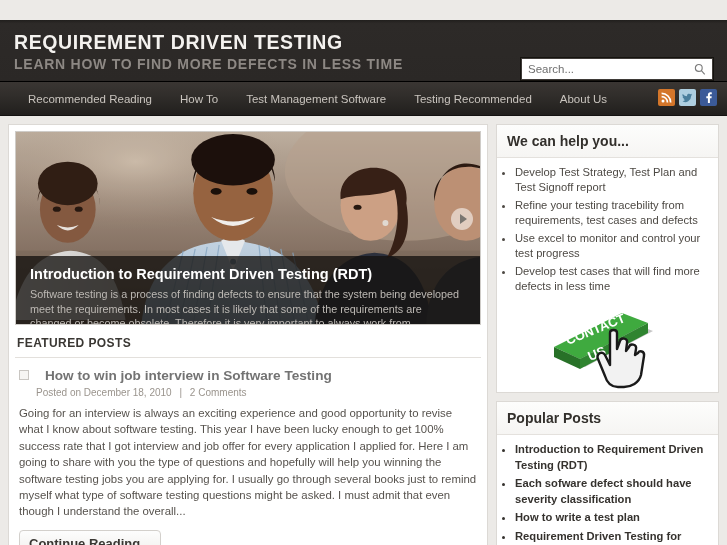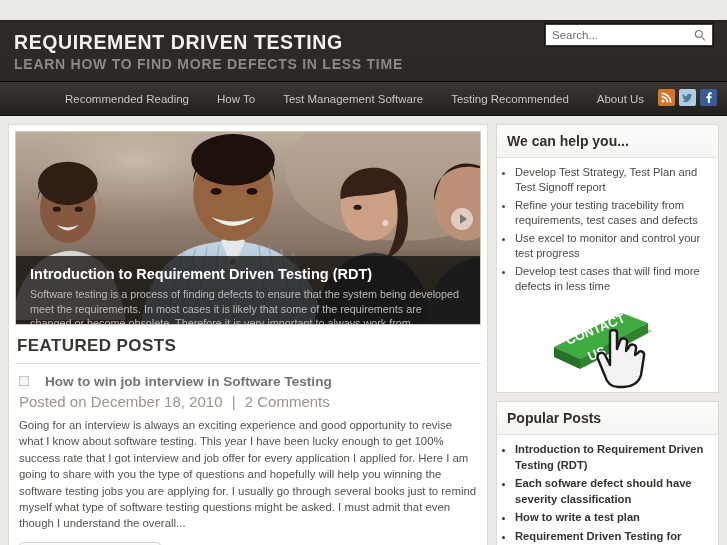--- a/index.html
+++ b/index.html
@@ -32,22 +32,22 @@
   }
   .brand-tagline{
     font-size:14px;
     font-weight:bold;
     letter-spacing:.75px;
     color:#8d8884;
     margin-top:2px;
     white-space:nowrap;
   }
   .search-wrap{
-    position:absolute; right:14px; top:4px;
-    width:168px; height:22px;
+    position:absolute; right:14px; top:38px;
+    width:192px; height:22px;
     background:#fff;
     border:1px solid #3f3b38;
     box-shadow:0 0 0 1px #15130f;
   }
   .search-input{
     width:168px; height:20px;
     border:0; outline:0;
     padding:0 4px 0 6px;
     font-family:"Liberation Sans", sans-serif;
     font-size:11.5px;
@@ -63,21 +63,21 @@
 
   
   .nav{
     height:34px;
     background:linear-gradient(#3a3633 0%, #312e2b 40%, #211f1d 100%);
     border-bottom:1px solid #141211;
     position:relative;
     display:flex;
     align-items:center;
   }
-  .nav ul{ list-style:none; display:flex; align-items:center; padding-left:14px;margin-left:37px; }
+  .nav ul{ list-style:none; display:flex; align-items:center; padding-left:14px; }
   .nav li a{
     display:block;
     color:#c9c4be;
     text-decoration:none;
     font-size:11.5px;
     padding:0 14px;
     line-height:34px;
     white-space:nowrap;
   }
   .social{
@@ -157,21 +157,21 @@
     display:block;
     width:0;height:0;
     border-left:7px solid #7a7671;
     border-top:5px solid transparent;
     border-bottom:5px solid transparent;
     margin-left:3px;
   }
 
   
   .section-head{
-    font-size:17px;
+    font-size:12px;
     font-weight:bold;
     letter-spacing:.4px;
     color:#3a3733;
     padding:11px 2px 7px 2px;
     border-bottom:1px solid #e3e0dc;
     margin-bottom:9px;
   }
   .post{ margin-bottom:8px; }
   .post-head{ display:flex; align-items:flex-start; }
   .img-placeholder{
@@ -181,23 +181,23 @@
     margin:3px 16px 0 4px;
     flex:none;
   }
   .post-title{
     font-size:13.6px;
     font-weight:bold;
     color:#737373;
     line-height:18px;
   }
   .post-meta{
-    font-size:15px;
+    font-size:10px;
     color:#9a948d;
-    margin:2px 0 7px 4px;
+    margin:2px 0 7px 21px;
   }
   .post-meta .sep{ margin:0 5px; }
   .post-body{
     font-size:11.4px;
     line-height:16.4px;
     color:#56524d;
     padding:0 4px 0 4px;
   }
   .continue{
     display:inline-block;

